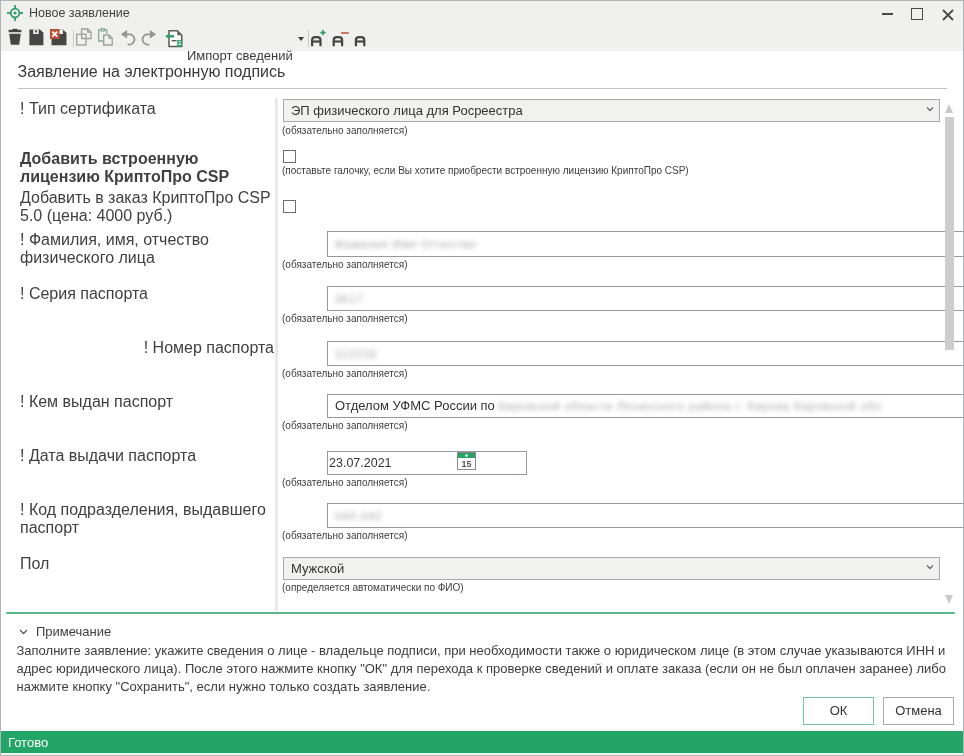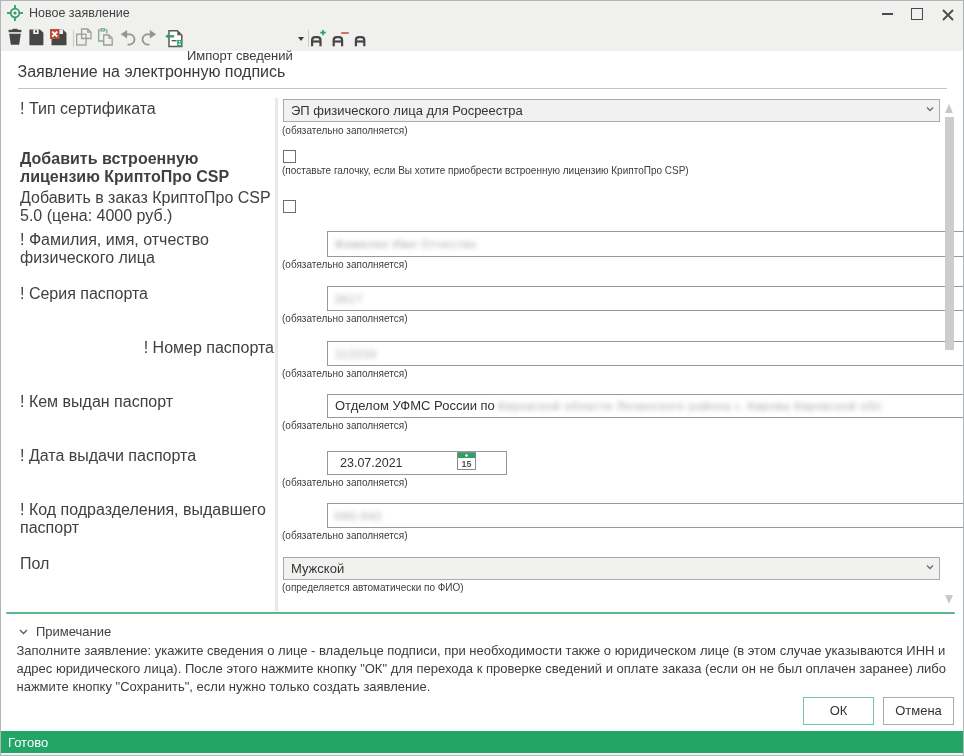--- a/index.html
+++ b/index.html
@@ -179,21 +179,21 @@
 
 <div class="abs label" style="top:392px;">! Кем выдан паспорт</div>
 <div class="abs combo white" style="top:393px; height:24px; line-height:22px;">Отделом УФМС России по <span class="smudge">Кировской области Ленинского района г. Кирова Кировской обл</span>
   <svg class="chev" viewBox="0 0 8 8">
       <path d="M1 2.5 L4 5.5 L7 2.5" fill="none" stroke="#6a6a75" stroke-width="1.3"></path>
     </svg>
 </div>
 <div class="abs hint" style="top:419px;">(обязательно заполняется)</div>
 
 <div class="abs label" style="top:446px;">! Дата выдачи паспорта</div>
-<div class="abs combo white" style="top:450px; width:180px; height:24px; line-height:23px; font-size:12.5px; padding-left:12px;">23.07.2021</div>
+<div class="abs combo white" style="top:450px; width:200px; height:24px; line-height:23px; font-size:12.5px; padding-left:1px;">23.07.2021</div>
 <div class="abs" style="left:456px; top:451px; width:35px; height:18px;">
 <svg width="19" height="18" viewBox="0 0 19 18">
   <rect x="0.5" y="0.5" width="18" height="17" fill="#fff" stroke="#8a8a8a"></rect>
   <rect x="1" y="1" width="17" height="5" fill="#2aa263"></rect>
   <circle cx="9.5" cy="3.5" r="1.3" fill="#fff"></circle>
   <text x="9.5" y="14.5" font-size="9" font-weight="bold" fill="#555" text-anchor="middle" font-family="Liberation Sans">15</text>
 </svg>
   </div>
 <div class="abs hint" style="top:476px;">(обязательно заполняется)</div>
 

